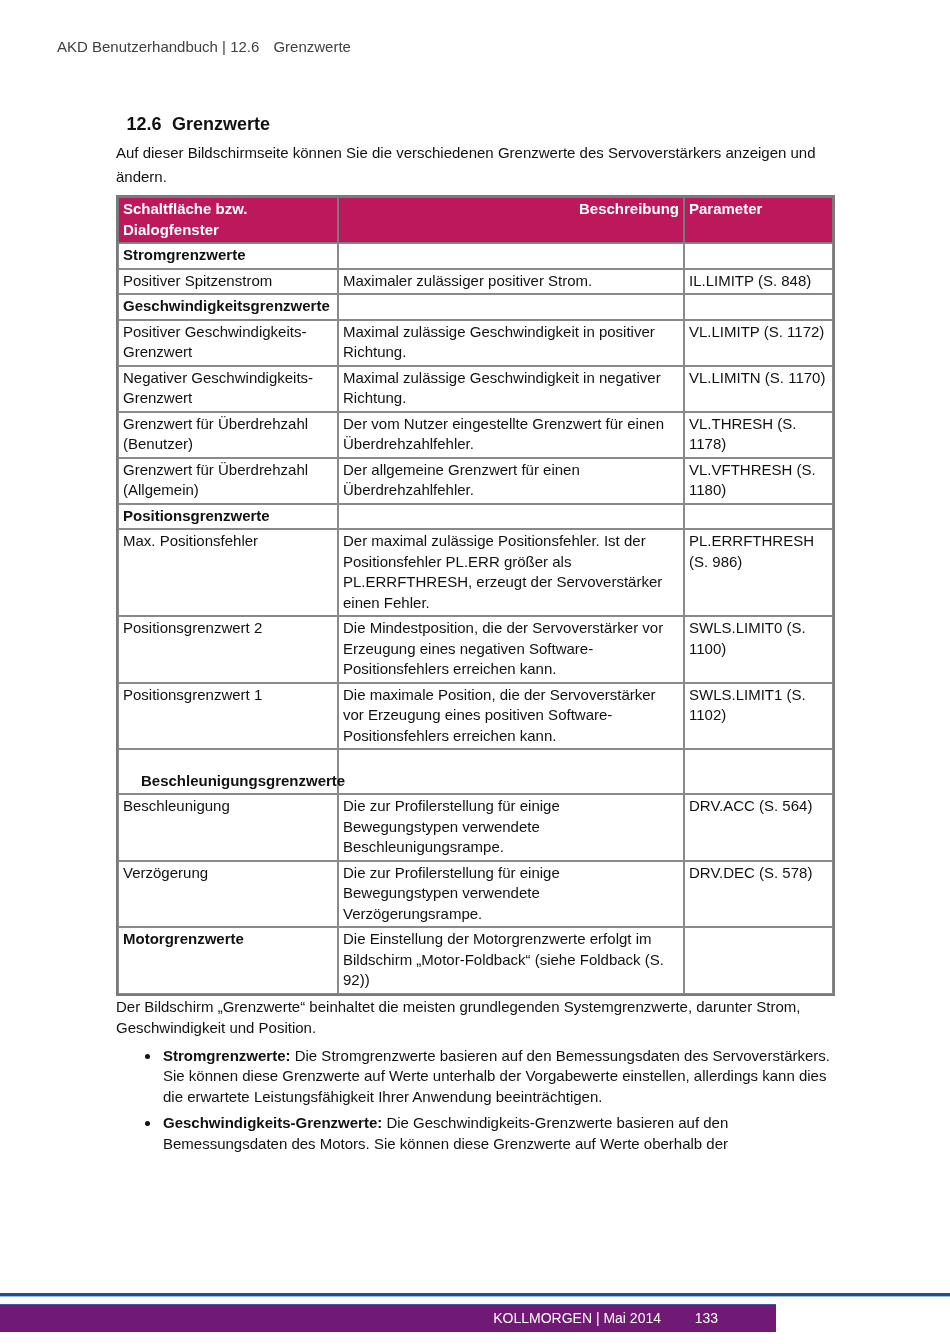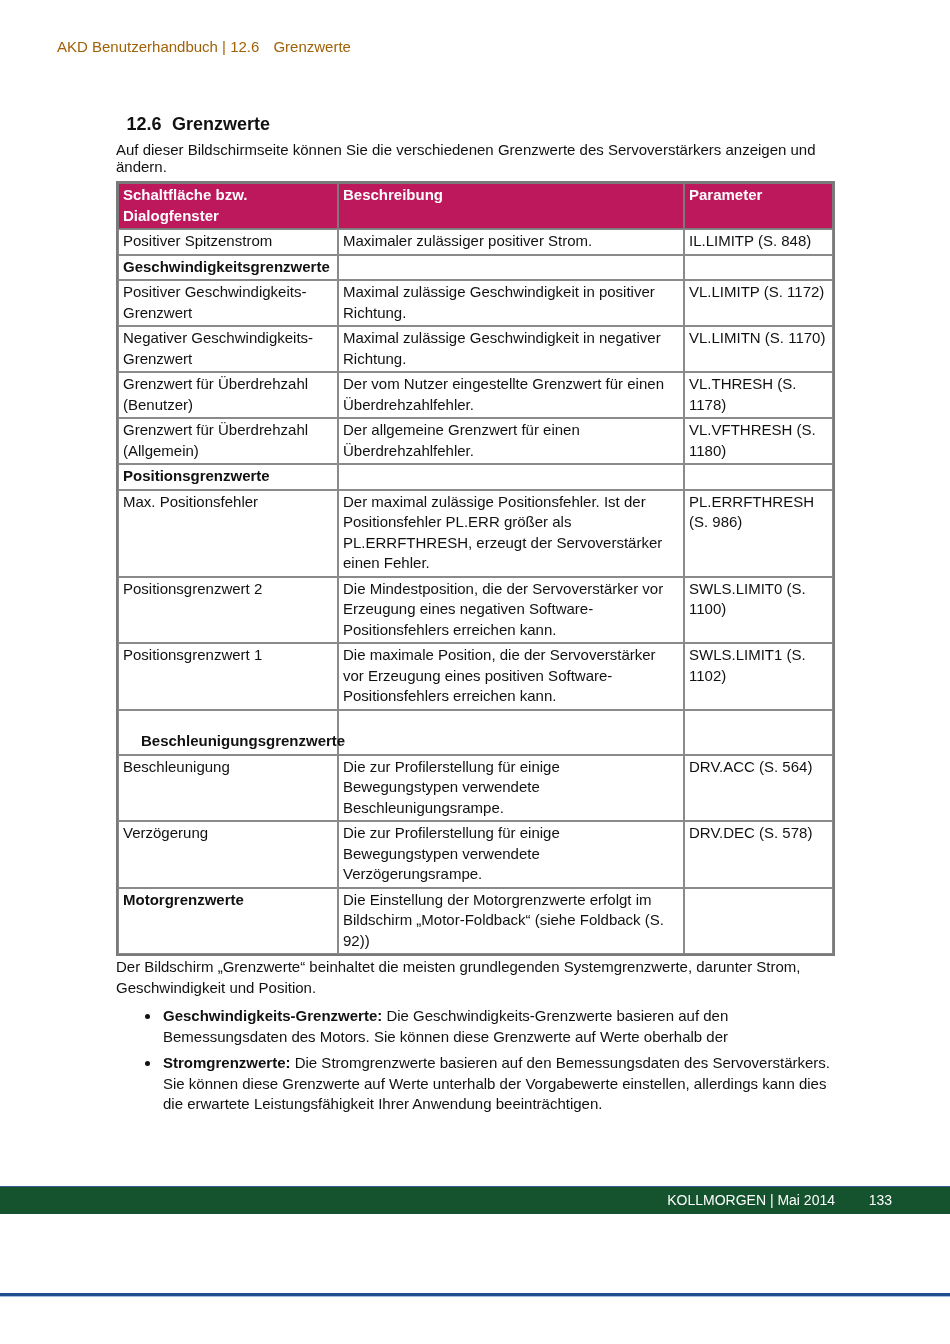--- a/index.html
+++ b/index.html
@@ -1,57 +1,57 @@
 <!DOCTYPE html>
 <html><head>
 <meta charset="utf-8">
 <style>
   html, body { margin: 0; padding: 0; background: #ffffff; }
   body {
     width: 950px; height: 1344px; position: relative; overflow: hidden;
     font-family: "Liberation Sans", sans-serif; color: #111; font-size: 15px;
   }
   .running-header {
-    position: absolute; left: 57px; top: 38px; font-size: 15px; color: #a16207;
+    position: absolute; left: 57px; top: 38px; font-size: 15px; color: #404040;
   }
   .running-header .sec { margin-left: 14px; }
   .content { position: absolute; left: 116px; top: 113px; width: 720px; }
   h1.sec-title {
     font-size: 18px; font-weight: bold; margin: 0 0 6px 0; line-height: 22px;
   }
   h1.sec-title .num { display: inline-block; width: 56px; text-align: center; }
-  p.intro { margin: 0 0 6px 0; line-height: 17px; }
+  p.intro { margin: 0 0 6px 0; line-height: 24px; }
   table.limits {
     border-collapse: separate; border-spacing: 0; width: 719px;
     border: 2px solid #7a7a7a; table-layout: fixed;
   }
   table.limits td, table.limits th {
     border: 1px solid #8a8a8a; vertical-align: top; text-align: left;
     padding: 1px 4px 2px 4px; line-height: 20.5px; font-size: 15px;
   }
   table.limits th {
     background: #be185d; color: #ffffff; font-weight: bold;
     border-color: #7a7a7a;
   }
-  table.limits th.center { text-align: left; }
+  table.limits th.center { text-align: right; }
   table.limits td.group { font-weight: bold; }
   table.limits td.group-tall { font-weight: bold; vertical-align: bottom; height: 40px; padding-left: 22px; }
   table.limits tr { }
   h2.sub-title { font-size: 15px; font-weight: bold; margin: 30px 0 4px 0; line-height: 20px; }
   p.body { margin: 0 0 8px 0; line-height: 21px; }
   ul.bullets { margin: 0; padding-left: 47px; list-style: none; }
   ul.bullets li { position: relative; line-height: 20.5px; margin-bottom: 6px; }
   ul.bullets li .dot {
     position: absolute; left: -18px; top: 8px; width: 5px; height: 5px;
     border-radius: 50%; background: #111;
   }
   ul.bullets li b { font-weight: bold; }
   .footer-bar {
-    position: absolute; left: 0; top: 1186px; width: 950px; height: 27px;
-    background: #14532d; border-top: 1px solid #3a5a95;
+    position: absolute; left: 0; top: 1304px; width: 776px; height: 27px;
+    background: #701a75; border-top: 1px solid #3a5a95;
   }
   .footer-bar .text {
     position: absolute; right: 115px; top: 5px; color: #ffffff; font-size: 14px;
   }
   .footer-bar .page {
     position: absolute; right: 58px; top: 5px; color: #ffffff; font-size: 14px; text-align: right;
   }
   .footer-line {
     position: absolute; left: 0; top: 1293px; width: 950px; height: 3px;
     background: #1f4f8f; border-bottom: 1px solid #9fc0e0;
@@ -77,20 +77,25 @@
       <col style="width:149px">
     </colgroup>
     <thead>
       <tr>
         <th>Schaltfläche bzw. Dialogfenster</th>
         <th class="center">Beschreibung</th>
         <th>Parameter</th>
       </tr>
     </thead>
     <tbody id="table-body">
+        <tr>
+          <td class="group">Stromgrenzwerte</td>
+          <td></td>
+          <td></td>
+        </tr>
         <tr>
           <td>Positiver Spitzenstrom</td>
           <td>Maximaler zulässiger positiver Strom.</td>
           <td>IL.LIMITP (S. 848)</td>
         </tr>
         <tr>
           <td class="group">Geschwindigkeitsgrenzwerte</td>
           <td></td>
           <td></td>
         </tr>
@@ -154,25 +159,25 @@
           <td>Die Einstellung der Motorgrenzwerte erfolgt im Bildschirm „Motor-Foldback“ (siehe  Foldback (S. 92))</td>
           <td></td>
         </tr>
       </tbody>
   </table>
 
   <p class="body">Der Bildschirm „Grenzwerte“ beinhaltet die meisten grundlegenden Systemgrenzwerte, darunter Strom, Geschwindigkeit und Position.</p>
   <ul class="bullets">
     <li>
       <span class="dot"></span>
-      <b>Geschwindigkeits-Grenzwerte:</b><span> Die Geschwindigkeits-Grenzwerte basieren auf den Bemessungsdaten des Motors. Sie können diese Grenzwerte auf Werte oberhalb der</span>
+      <b>Stromgrenzwerte:</b><span> Die Stromgrenzwerte basieren auf den Bemessungsdaten des Servoverstärkers. Sie können diese Grenzwerte auf Werte unterhalb der Vorgabewerte einstellen, allerdings kann dies die erwartete Leistungsfähigkeit Ihrer Anwendung beeinträchtigen.</span>
     </li>
     <li>
       <span class="dot"></span>
-      <b>Stromgrenzwerte:</b><span> Die Stromgrenzwerte basieren auf den Bemessungsdaten des Servoverstärkers. Sie können diese Grenzwerte auf Werte unterhalb der Vorgabewerte einstellen, allerdings kann dies die erwartete Leistungsfähigkeit Ihrer Anwendung beeinträchtigen.</span>
+      <b>Geschwindigkeits-Grenzwerte:</b><span> Die Geschwindigkeits-Grenzwerte basieren auf den Bemessungsdaten des Motors. Sie können diese Grenzwerte auf Werte oberhalb der</span>
     </li>
   </ul>
 </div>
 
 <div class="footer-bar">
   <span class="text">KOLLMORGEN | Mai 2014</span>
   <span class="page">133</span>
 </div>
 <div class="footer-line"></div>
 

